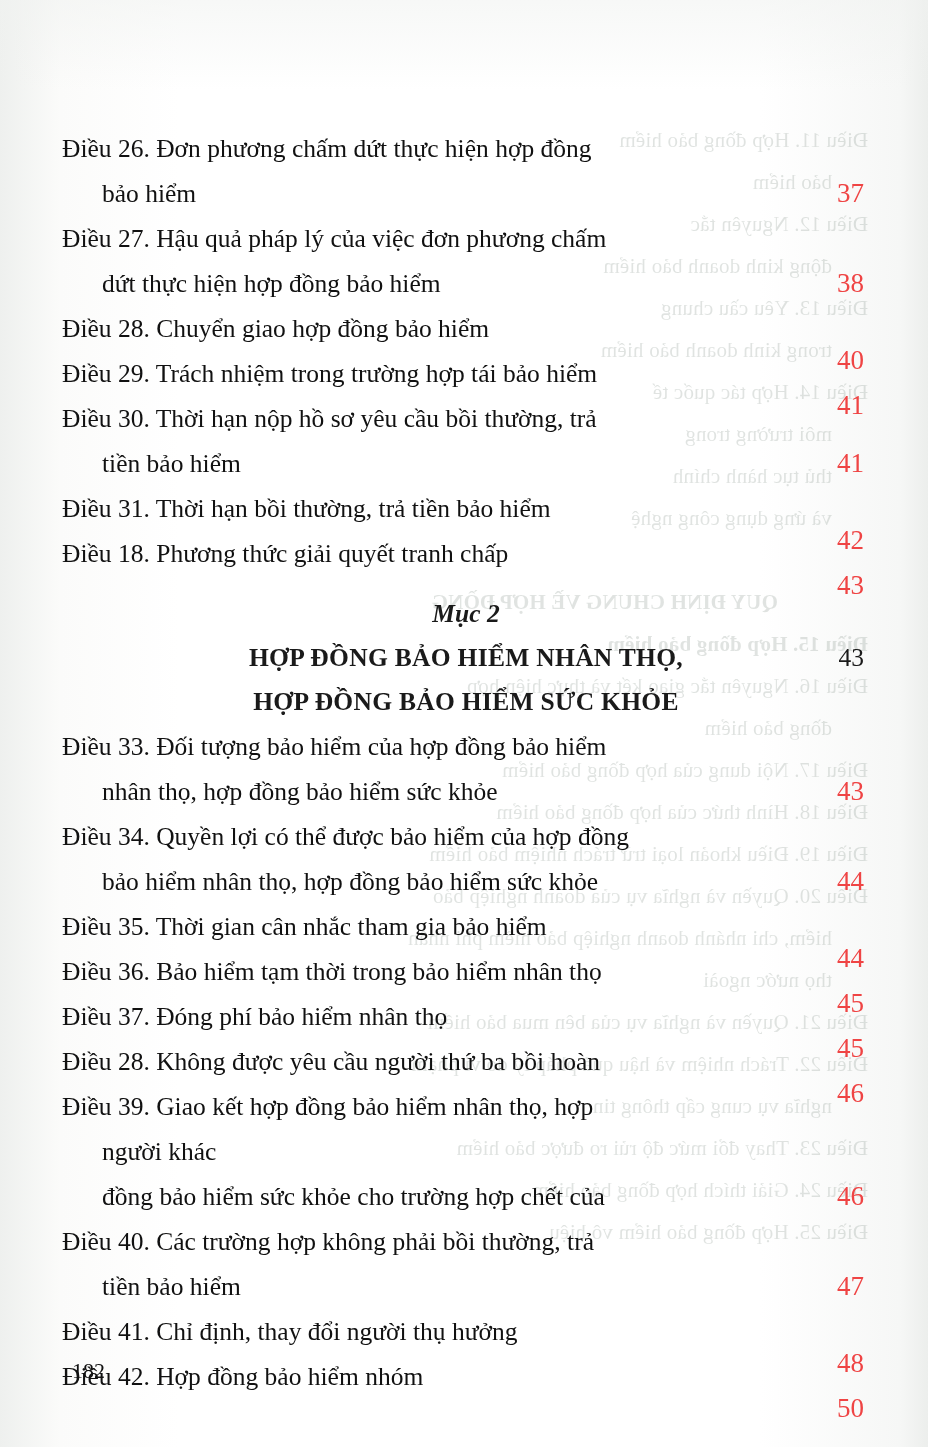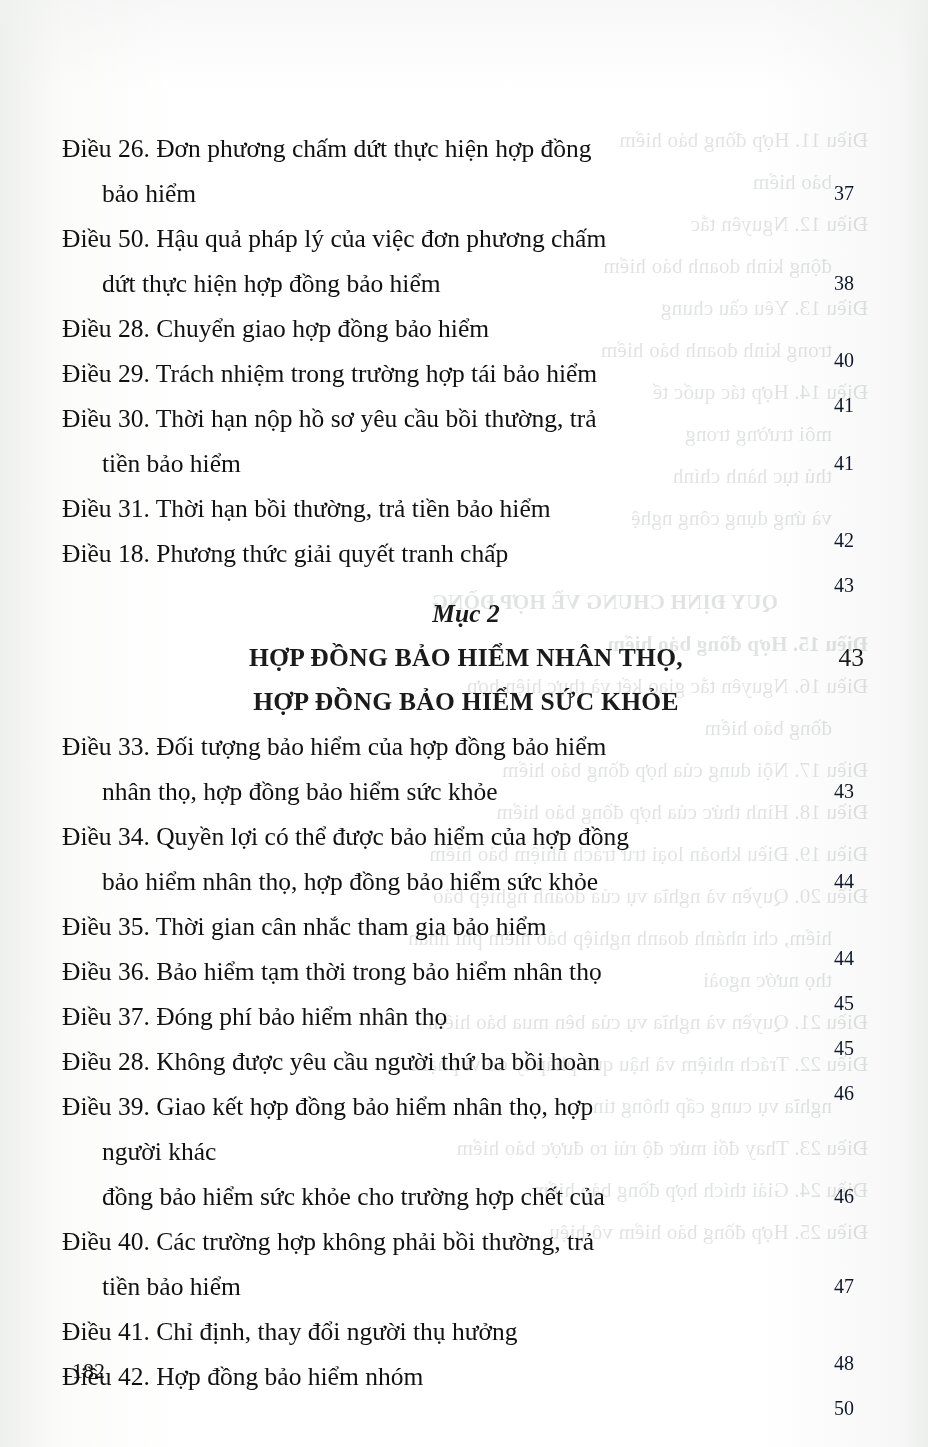--- a/index.html
+++ b/index.html
@@ -73,24 +73,24 @@
     display: block;
     padding-right: 92px;
     text-indent: 0;
   }
   .entry .text .cont {
     display: block;
     padding-left: 40px;
   }
   .entry .page-num {
     position: absolute;
-    right: 16px;
-    font-size: 20px;
+    right: 6px;
+    font-size: 27px;
     line-height: 45px;
-    color: #0f172a;
+    color: #ef4444;
   }
   .pn-r0 { top: 0; margin-top: 32px; }
   .pn-r1 { top: 45px; }
   .pn-r2 { top: 90px; }
 
   .section-head {
     margin-top: 16px;
     text-align: center;
     position: relative;
   }
@@ -164,21 +164,21 @@
     <div class="entry">
       <span class="text">
         <span>Điều 26. Đơn phương chấm dứt thực hiện hợp đồng</span>
         <span class="cont">bảo hiểm</span>
       </span>
       <span class="page-num pn-r1">37</span>
     </div>
 
     <div class="entry">
       <span class="text">
-        <span>Điều 50. Hậu quả pháp lý của việc đơn phương chấm</span>
+        <span>Điều 27. Hậu quả pháp lý của việc đơn phương chấm</span>
         <span class="cont">dứt thực hiện hợp đồng bảo hiểm</span>
       </span>
       <span class="page-num pn-r1">38</span>
     </div>
 
     <div class="entry">
       <span class="text">
         <span>Điều 28. Chuyển giao hợp đồng bảo hiểm</span>
       </span>
       <span class="page-num pn-r0">40</span>

